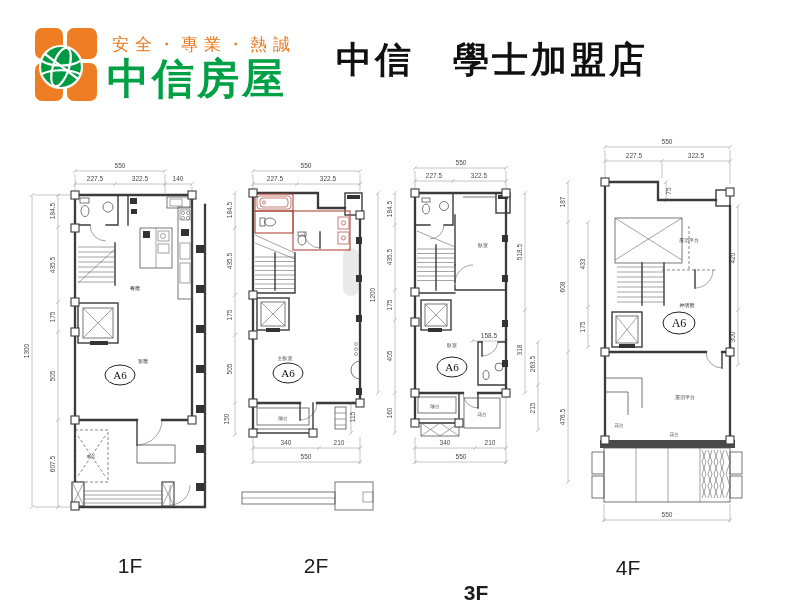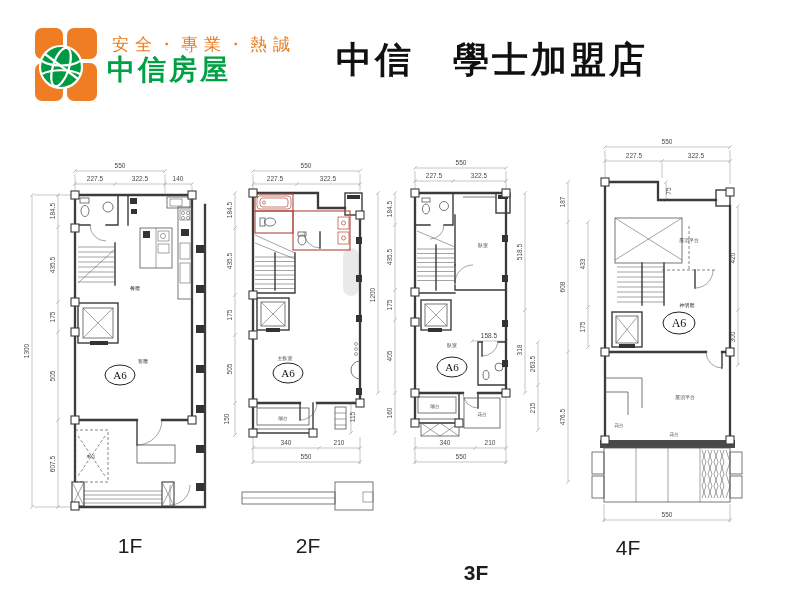--- a/index.html
+++ b/index.html
@@ -5,26 +5,26 @@
   html,body{margin:0;padding:0;background:#fff;}
   body{width:800px;height:600px;position:relative;overflow:hidden;
        font-family:"Liberation Sans",sans-serif;}
   .abs{position:absolute;}
 
   
   #logo{left:33px;top:28px;width:70px;height:76px;}
   .lb{position:absolute;background:#ee7d24;border-radius:7px;}
   #slogan{left:112px;top:33px;font-size:17px;font-weight:normal;color:#e87a1e;
           letter-spacing:6px;white-space:nowrap;}
-  #brand{left:107px;top:51px;font-size:28px;font-weight:bold;color:#00a044;
+  #brand{left:107px;top:51px;font-size:42px;font-weight:bold;color:#00a044;
          letter-spacing:3px;white-space:nowrap;}
   #title{left:336px;top:36px;font-size:36px;font-weight:600;color:#101010;
          font-family:"Liberation Serif","DejaVu Serif",serif;letter-spacing:3px;white-space:nowrap;}
 
-  .flabel{font-size:21px;color:#1c1c1c;width:80px;text-align:center;}
+  .flabel{font-size:21px;color:#1c1c1c;width:80px;text-align:center;margin-top:20px;}
 
   
   svg{position:absolute;overflow:visible;}
   svg text{text-anchor:middle;}
   .w{fill:none;stroke:#3b3b3b;stroke-width:2.3;stroke-linecap:square;}
   .w2{fill:none;stroke:#3b3b3b;stroke-width:1.4;stroke-linecap:square;}
   .tn{fill:none;stroke:#555;stroke-width:0.8;}
   .fx{fill:none;stroke:#666;stroke-width:0.6;}
   .dm line, line.dm{stroke:#999;stroke-width:0.55;}
   .dmt{font-size:6.5px;fill:#4a4a4a;}
@@ -554,15 +554,15 @@
     <rect x="45" y="48" width="8" height="8"></rect>
       <rect x="170" y="58" width="8" height="8"></rect>
     <rect x="45" y="218" width="8" height="8"></rect>
       <rect x="170" y="218" width="8" height="8"></rect>
     <rect x="45" y="306" width="8" height="8"></rect>
       <rect x="170" y="306" width="8" height="8"></rect>
   </g>
 </svg>
 
 <div class="abs flabel" style="left:90px;top:534px;">1F</div>
-<div class="abs flabel" style="left:268px;top:534px;">2F</div>
+<div class="abs flabel" style="left:276px;top:534px;">2F</div>
 <div class="abs flabel" style="left:436px;top:561px;font-weight:bold;">3F</div>
 <div class="abs flabel" style="left:588px;top:536px;">4F</div>
 
 </body></html>

